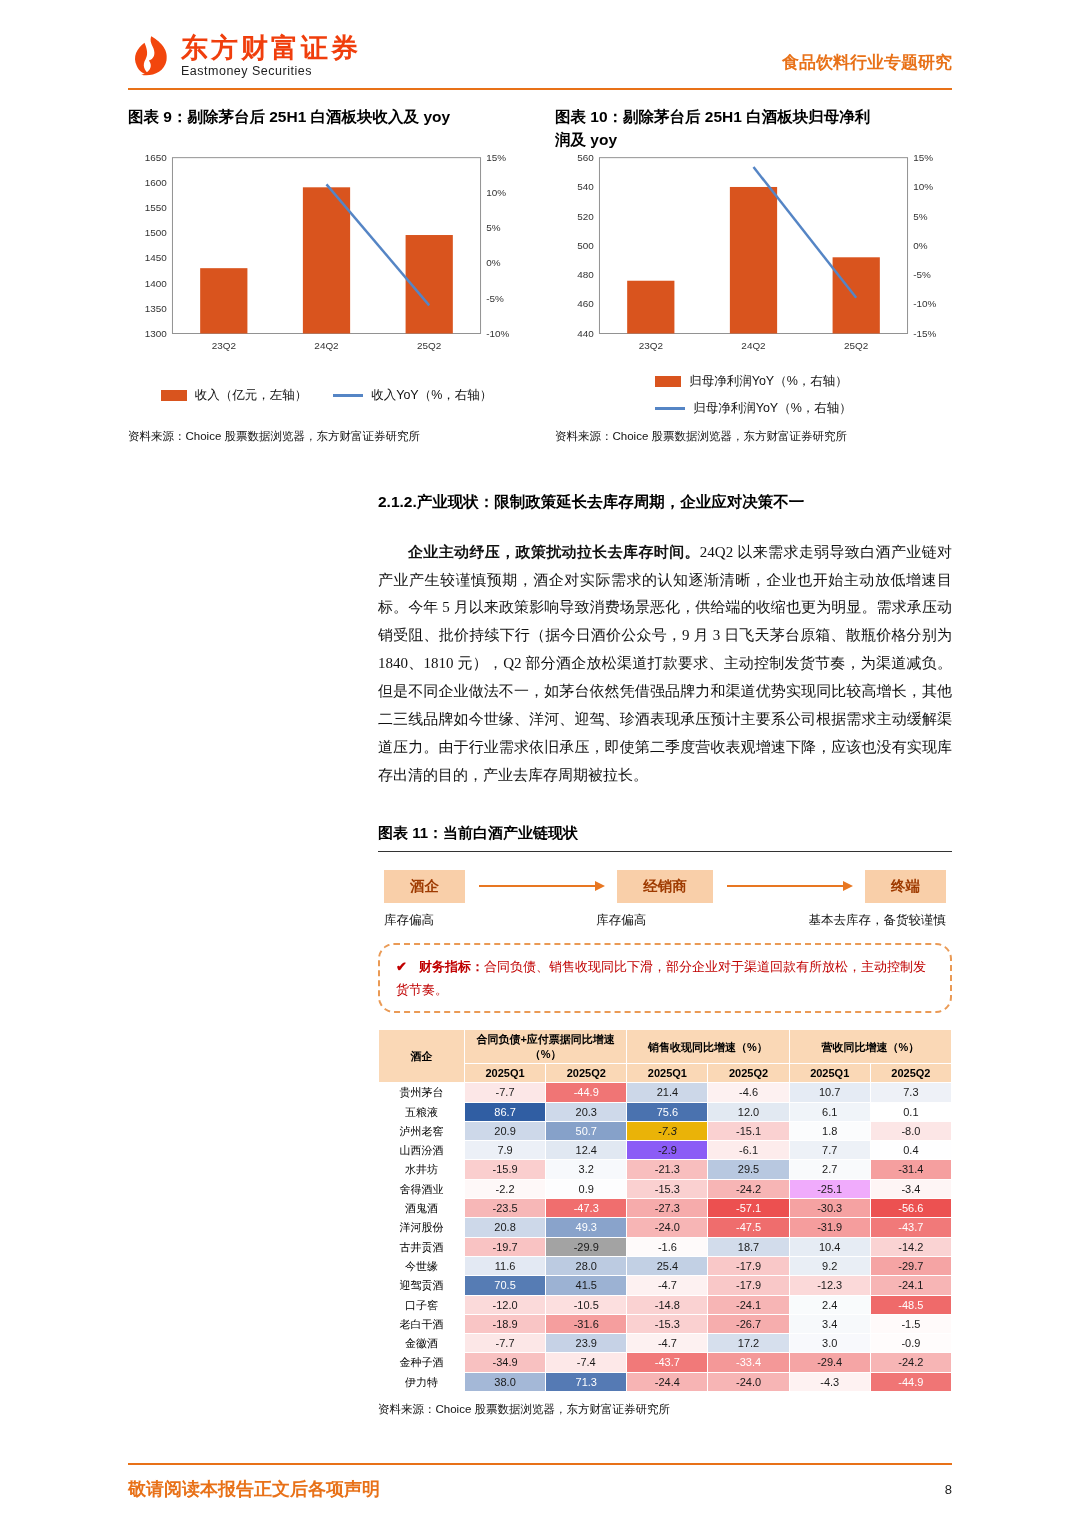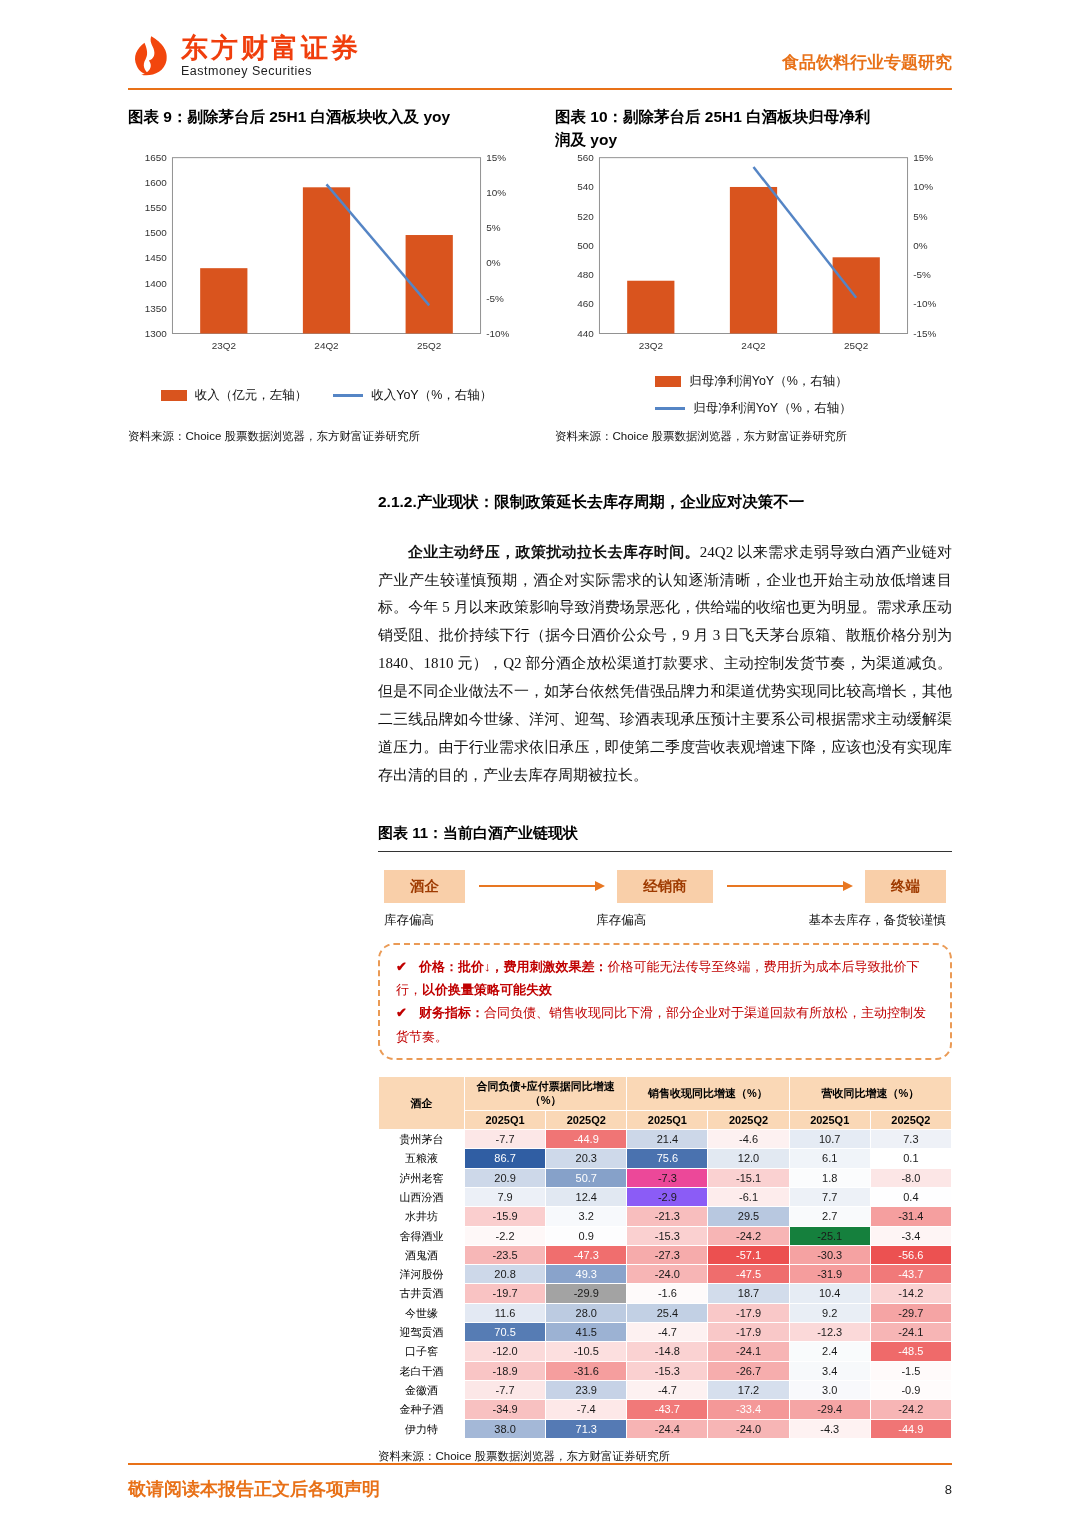--- a/index.html
+++ b/index.html
@@ -170,23 +170,20 @@
       <div class="node">终端</div>
     </div>
     <div class="notes">
       <span>库存偏高</span>
       <span>库存偏高</span>
       <span>基本去库存，备货较谨慎</span>
     </div>
 
     <div class="callout">
       <div class="bullet">
-        <span class="check">✔</span><b>价格：批价↓，费用刺激效果差：</b><span>价格可能无法传导至终端，费用折为成本后导致批价下行，</span><b>以价换量策略可能失效</b>
-      </div>
-      <div class="bullet">
         <span class="check">✔</span><b>财务指标：</b><span>合同负债、销售收现同比下滑，部分企业对于渠道回款有所放松，主动控制发货节奏。</span>
       </div>
     </div>
 
     <table id="data-table">
         <thead>
           <tr>
             <th rowspan="2" style="width: 86px;">酒企</th>
             <th colspan="2">合同负债+应付票据同比增速（%）</th>
             <th colspan="2">销售收现同比增速（%）</th>
@@ -217,21 +214,21 @@
             <td style="background: rgb(206, 217, 234); color: rgb(26, 26, 26);">20.3</td>
             <td style="background: rgb(74, 114, 175); color: rgb(255, 255, 255);">75.6</td>
             <td style="background: rgb(226, 233, 242); color: rgb(26, 26, 26);">12.0</td>
             <td style="background: rgb(240, 244, 249); color: rgb(26, 26, 26);">6.1</td>
             <td style="background: rgb(255, 255, 255); color: rgb(26, 26, 26);">0.1</td>
           </tr>
           <tr>
             <td class="name">泸州老窖</td>
             <td style="background: rgb(205, 216, 233); color: rgb(26, 26, 26);">20.9</td>
             <td style="background: rgb(134, 161, 201); color: rgb(255, 255, 255);">50.7</td>
-            <td style="background: #ec4899; color: rgb(26, 26, 26);">-7.3</td>
+            <td style="background: #eab308; color: rgb(26, 26, 26); font-style: italic;">-7.3</td>
             <td style="background: rgb(250, 209, 209); color: rgb(26, 26, 26);">-15.1</td>
             <td style="background: rgb(251, 252, 253); color: rgb(26, 26, 26);">1.8</td>
             <td style="background: rgb(252, 230, 230); color: rgb(26, 26, 26);">-8.0</td>
           </tr>
           <tr>
             <td class="name">山西汾酒</td>
             <td style="background: rgb(236, 240, 247); color: rgb(26, 26, 26);">7.9</td>
             <td style="background: rgb(225, 232, 242); color: rgb(26, 26, 26);">12.4</td>
             <td style="background: #8b5cf6; color: rgb(26, 26, 26);">-2.9</td>
             <td style="background: rgb(253, 236, 236); color: rgb(26, 26, 26);">-6.1</td>
@@ -246,21 +243,21 @@
             <td style="background: rgb(184, 200, 224); color: rgb(26, 26, 26);">29.5</td>
             <td style="background: rgb(249, 250, 252); color: rgb(26, 26, 26);">2.7</td>
             <td style="background: rgb(245, 159, 159); color: rgb(26, 26, 26);">-31.4</td>
           </tr>
           <tr>
             <td class="name">舍得酒业</td>
             <td style="background: rgb(254, 248, 248); color: rgb(26, 26, 26);">-2.2</td>
             <td style="background: rgb(253, 253, 254); color: rgb(26, 26, 26);">0.9</td>
             <td style="background: rgb(250, 208, 208); color: rgb(26, 26, 26);">-15.3</td>
             <td style="background: rgb(247, 181, 181); color: rgb(26, 26, 26);">-24.2</td>
-            <td style="background: #15803d; color: rgb(26, 26, 26); margin-top: 36px;">-25.1</td>
+            <td style="background: #f0abfc; color: rgb(26, 26, 26); margin-top: 36px;">-25.1</td>
             <td style="background: rgb(254, 245, 245); color: rgb(26, 26, 26);">-3.4</td>
           </tr>
           <tr>
             <td class="name">酒鬼酒</td>
             <td style="background: rgb(247, 183, 183); color: rgb(26, 26, 26);">-23.5</td>
             <td style="background: rgb(240, 110, 110); color: rgb(255, 255, 255);">-47.3</td>
             <td style="background: rgb(246, 171, 171); color: rgb(26, 26, 26);">-27.3</td>
             <td style="background: rgb(236, 80, 80); color: rgb(255, 255, 255);">-57.1</td>
             <td style="background: rgb(245, 162, 162); color: rgb(26, 26, 26);">-30.3</td>
             <td style="background: rgb(236, 81, 81); color: rgb(255, 255, 255);">-56.6</td>

